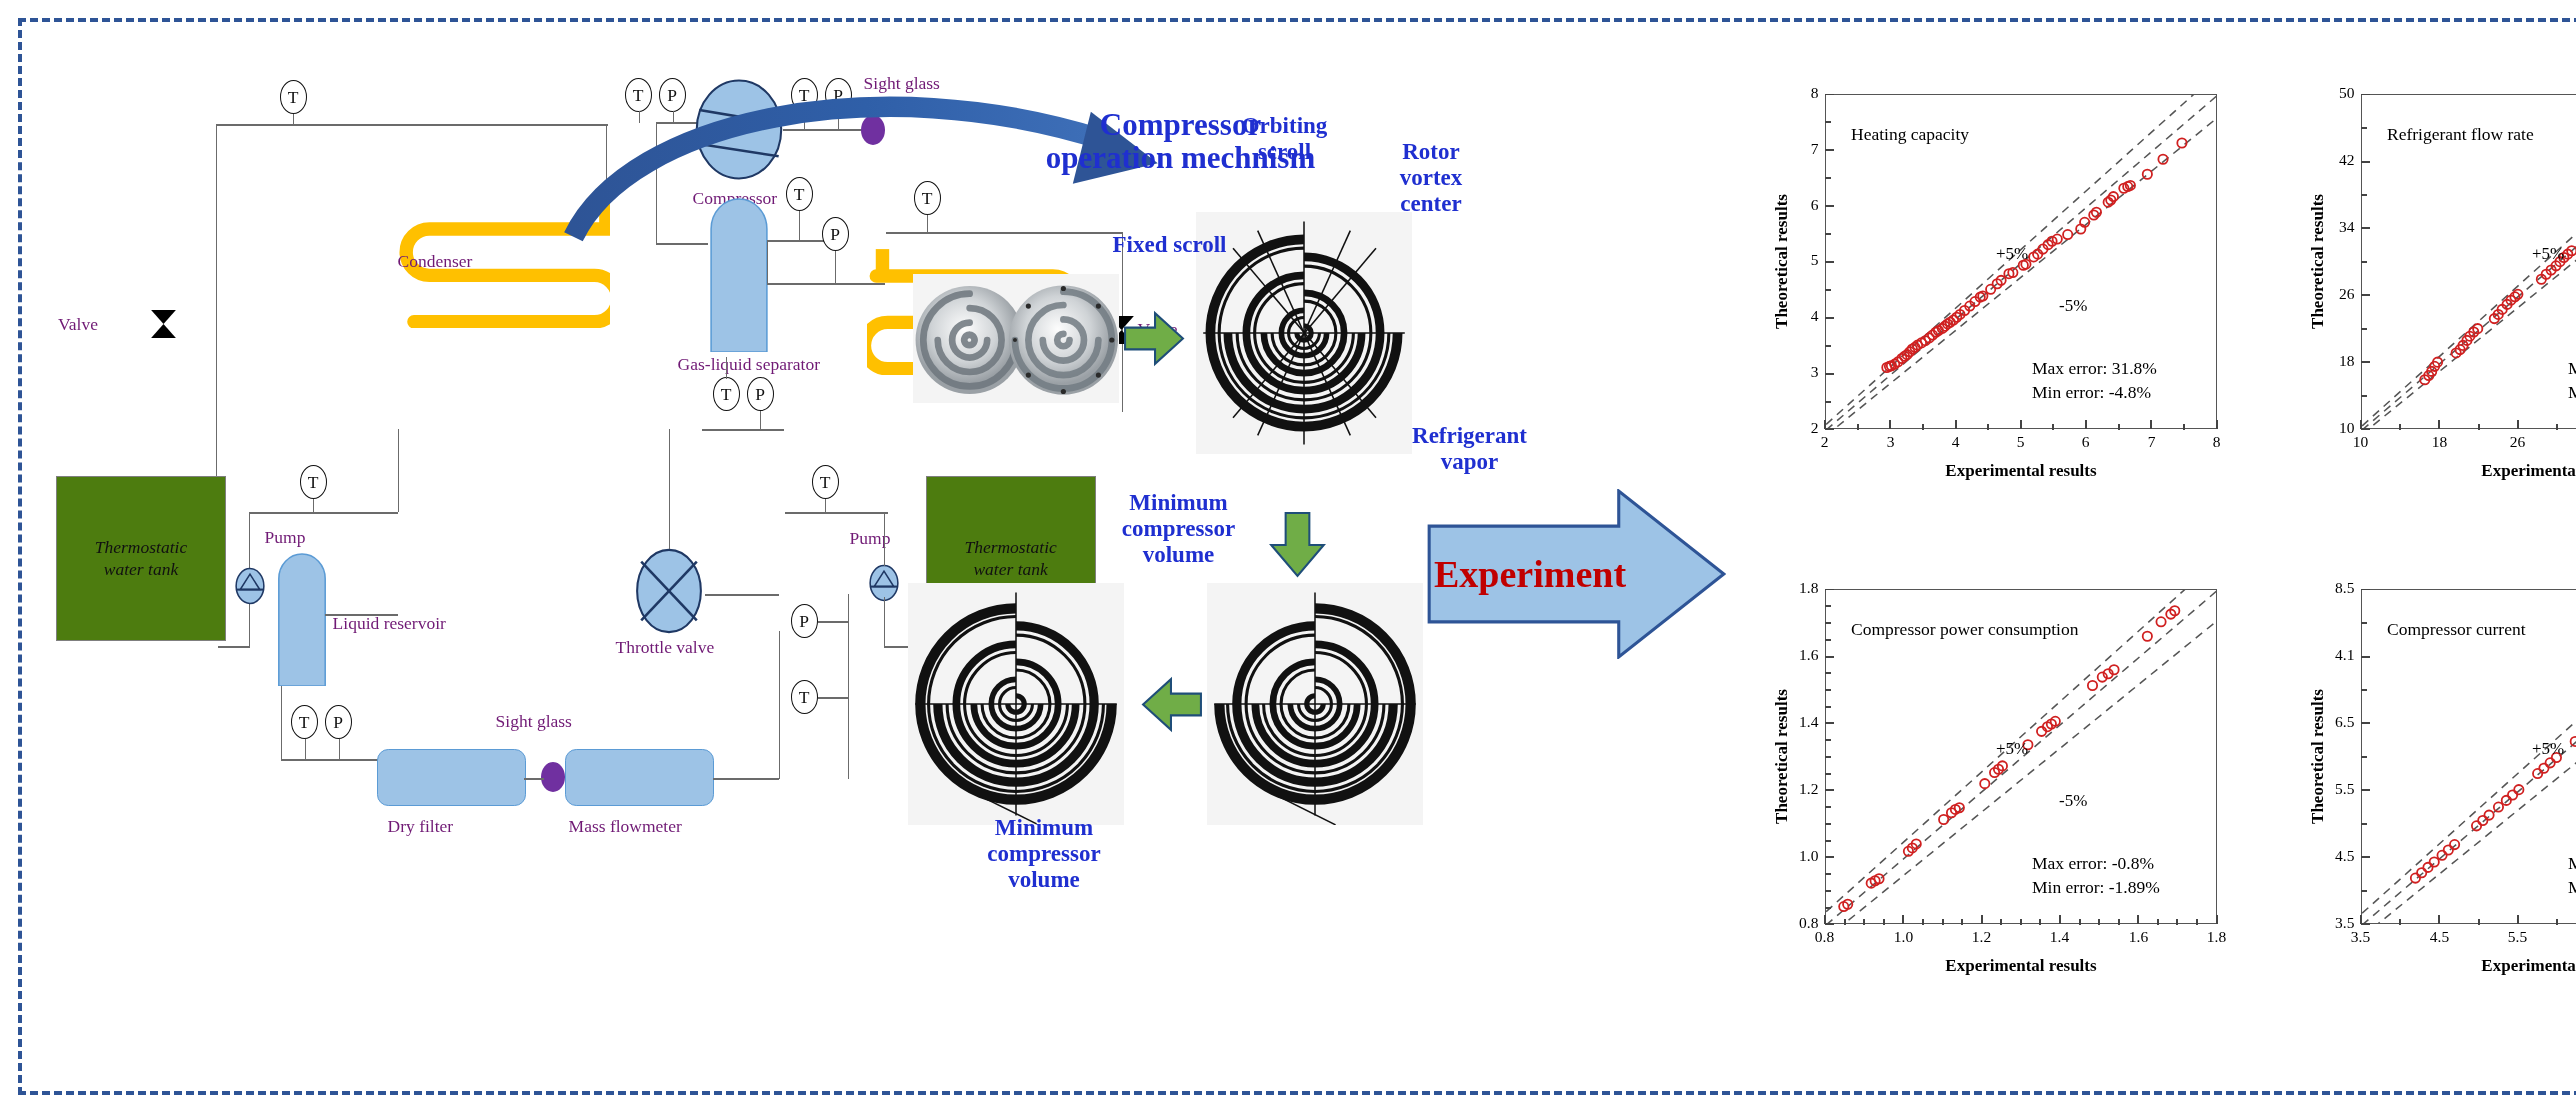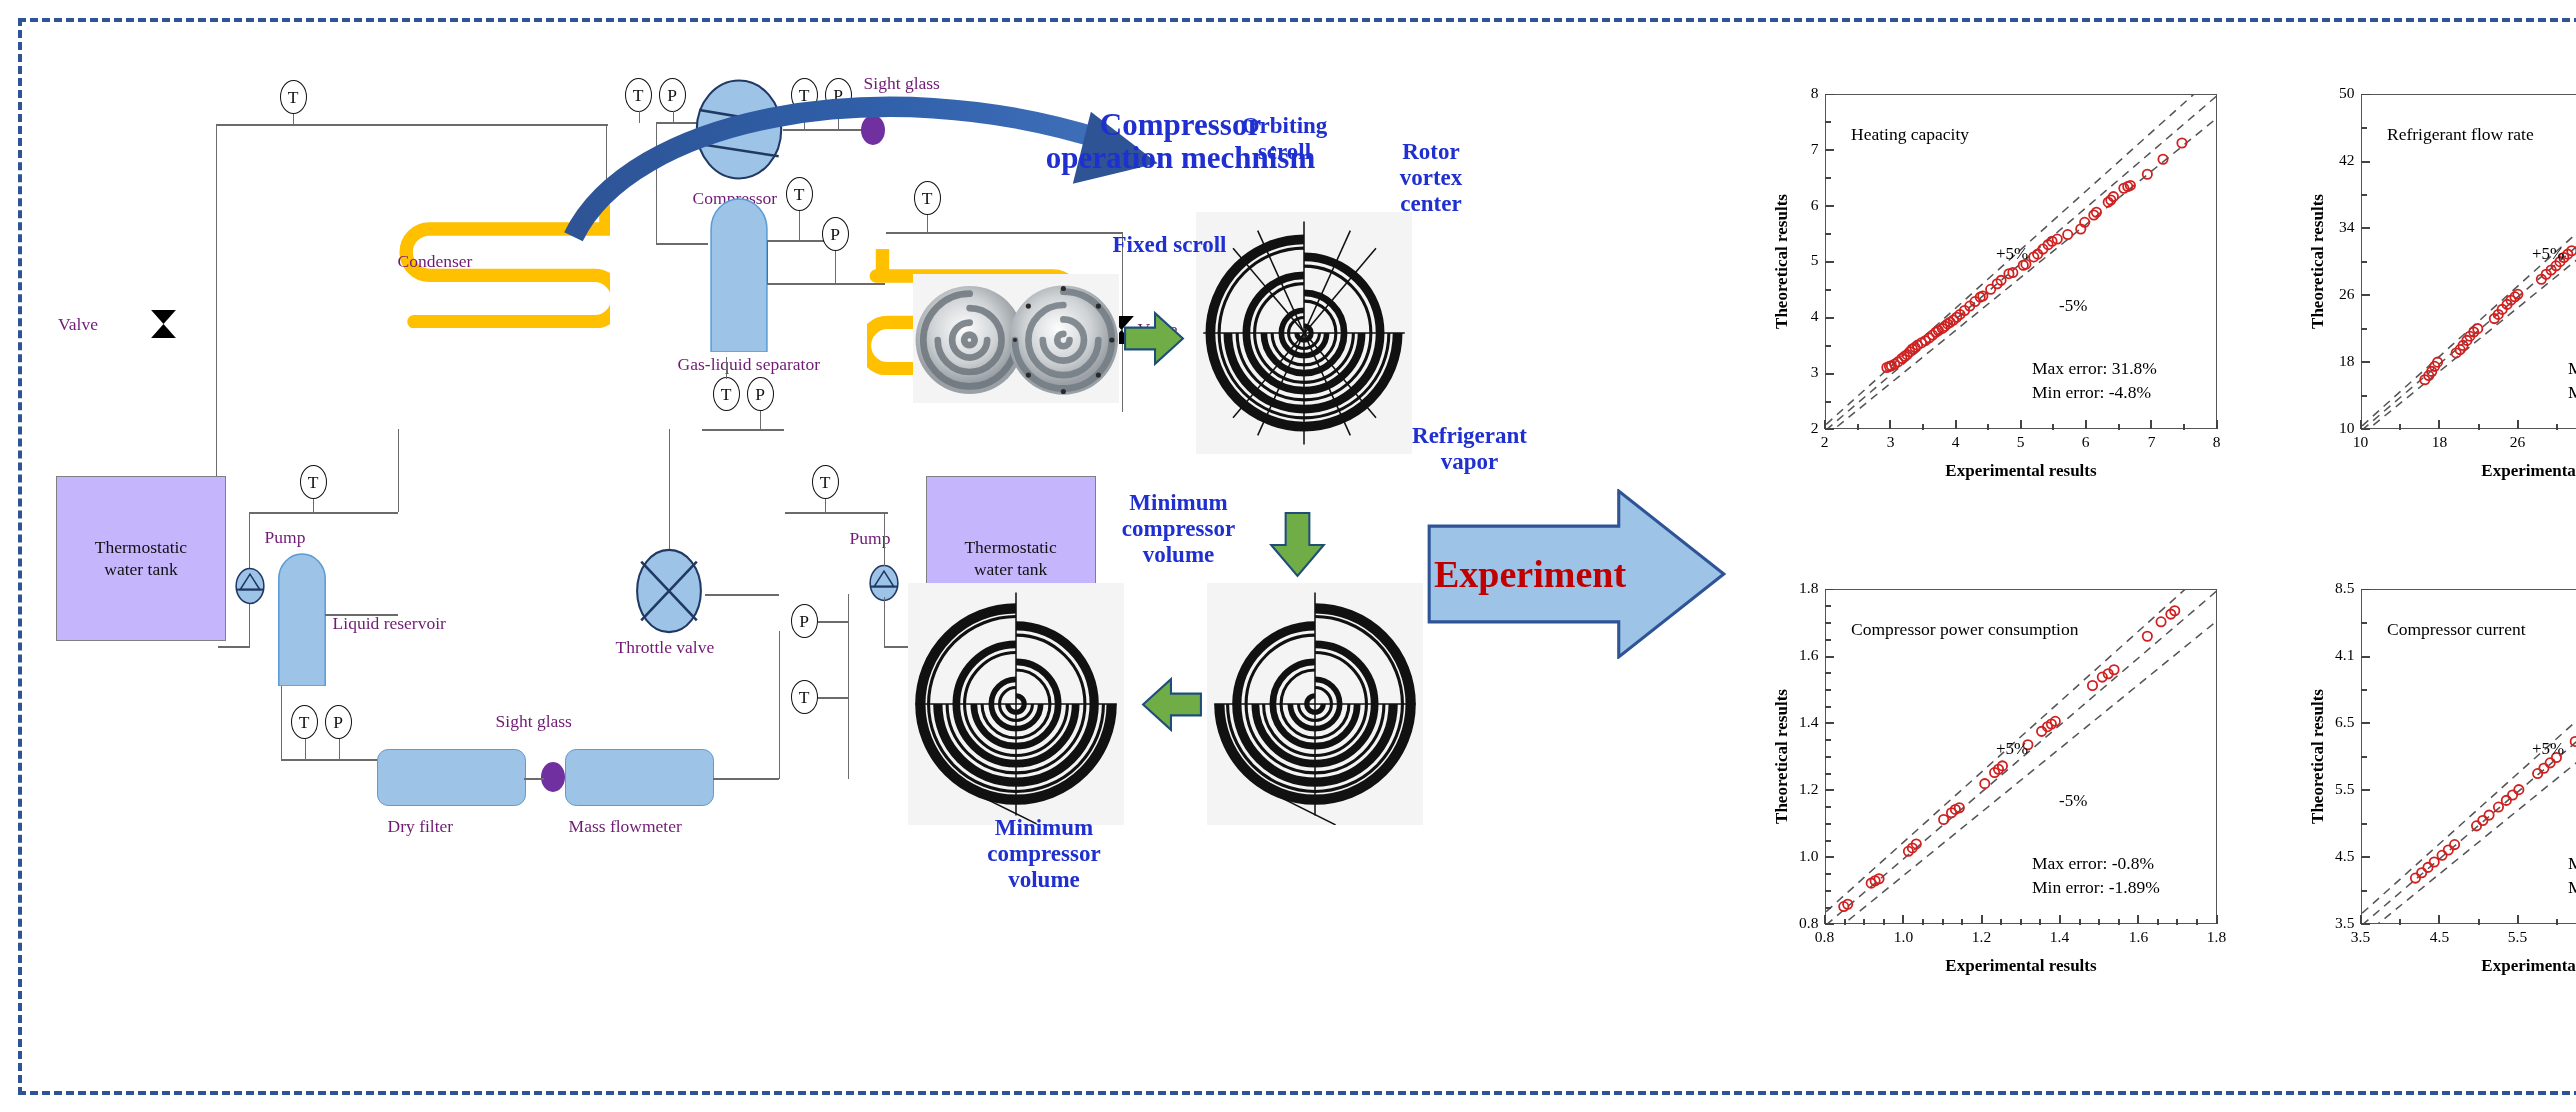--- a/index.html
+++ b/index.html
@@ -20,23 +20,23 @@
                white-space:nowrap; font-size:17.5px; }
   .pipe { position:absolute; background:#6b6b6b; }
   .pipe-h { height:1.5px; }
   .pipe-v { width:1.5px; }
   .gauge { position:absolute; width:27px; height:34px; border:1.5px solid #111;
            border-radius:50%; background:#fff; color:#111; font-size:17.5px;
            display:flex; align-items:center; justify-content:center;
            font-family:"Liberation Serif",serif; }
   .coil { position:absolute; }
   .coil svg { display:block; }
-  .tank { position:absolute; background:#c4b5fd; border:1px solid #7f7f7f;
+  .tank { position:absolute; background:#4d7c0f; border:1px solid #7f7f7f;
           display:flex; align-items:center; justify-content:center; text-align:center;
-          font-size:17.5px; line-height:1.25; color:#111; }
+          font-size:17.5px; line-height:1.25; color:#111;font-style:italic; }
   .bluebox { position:absolute; background:#9dc3e6; border:1px solid #5b9bd5; }
   .pumpico { position:absolute; width:30px; height:38px; }
   .valveico { position:absolute; width:29px; height:32px; }
   .sightglass { position:absolute; width:24px; height:30px; border-radius:50%;
                 background:#7030a0; }
 
   
   #center { position:absolute; left:855px; top:46px; width:876px; height:876px; }
   .ctr-title { position:absolute; color:#1f2fd0; font-weight:bold;
                font-size:31px; line-height:1.08; text-align:center;

